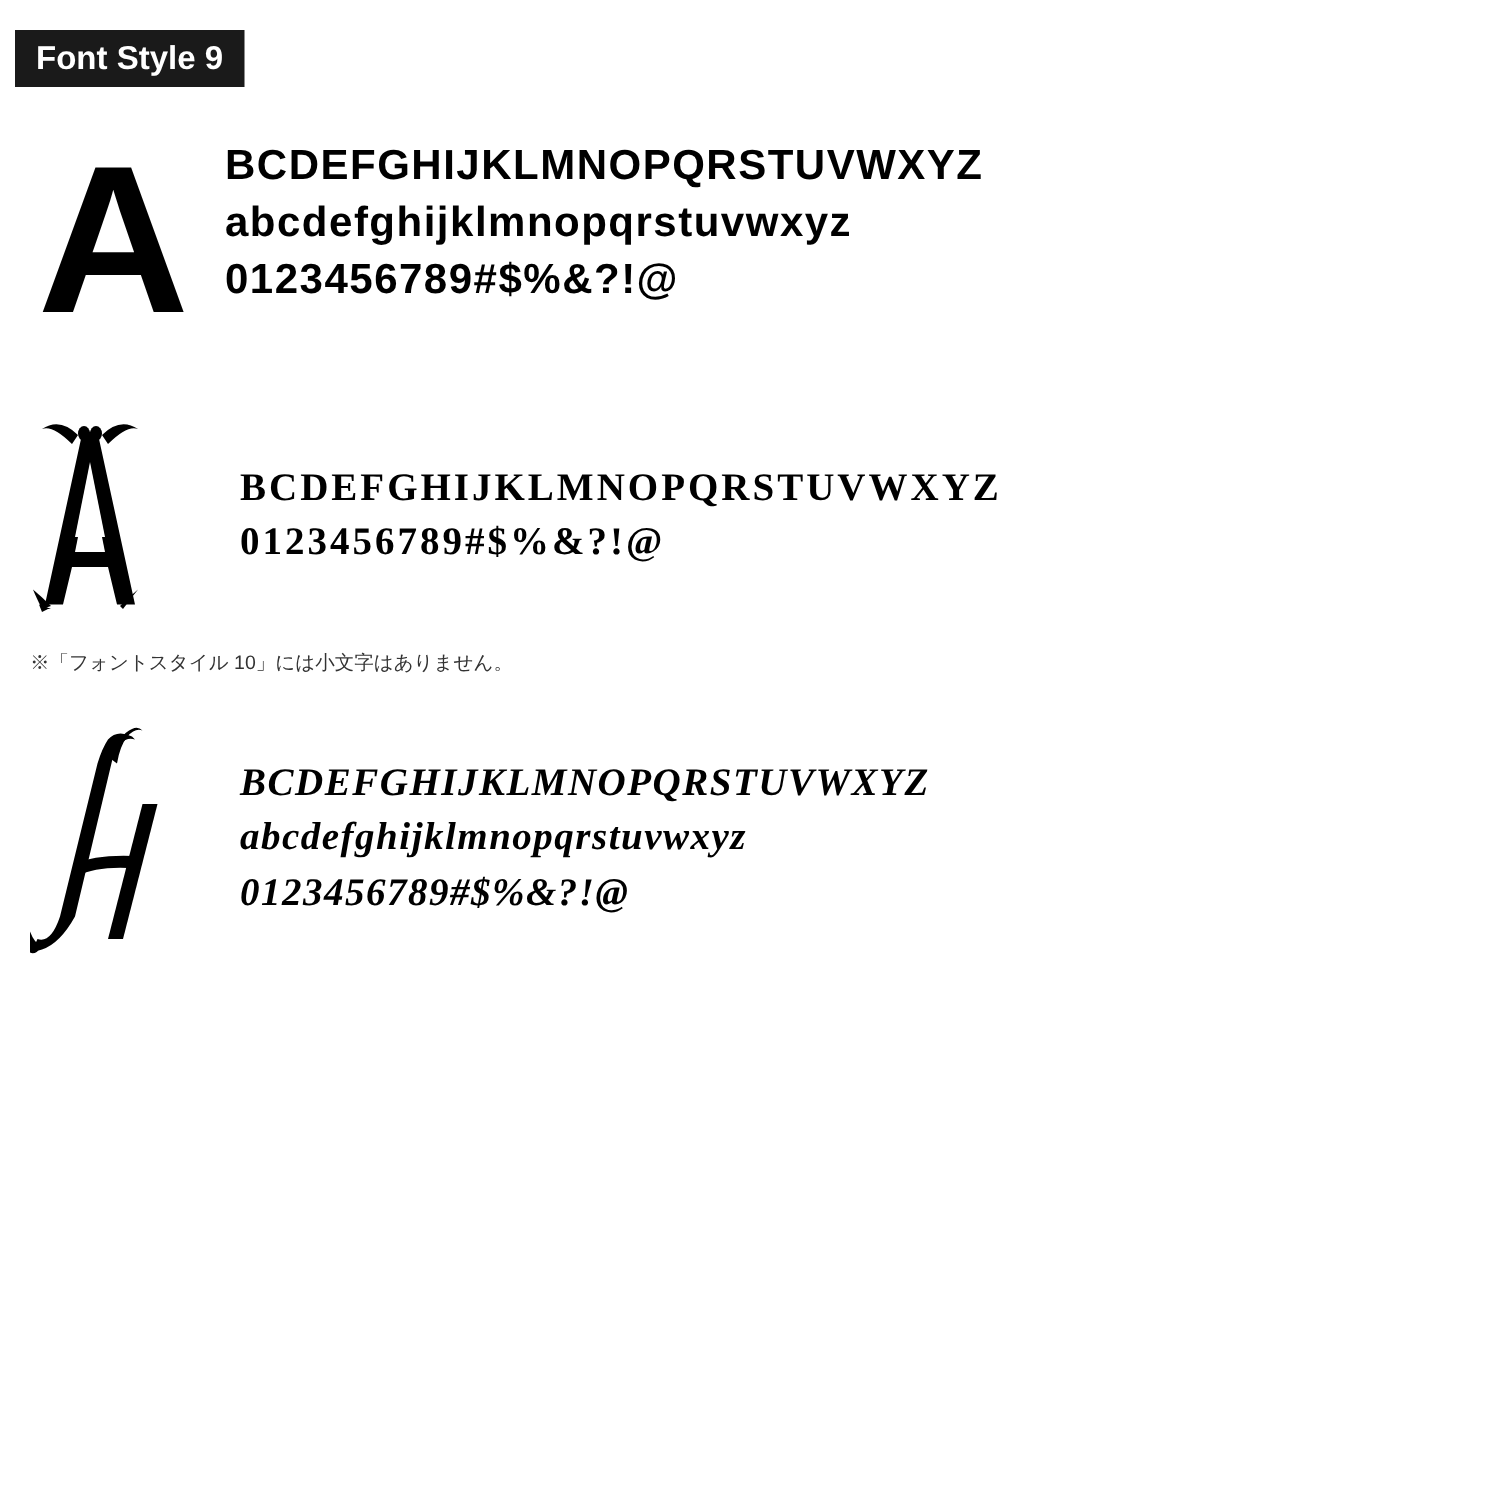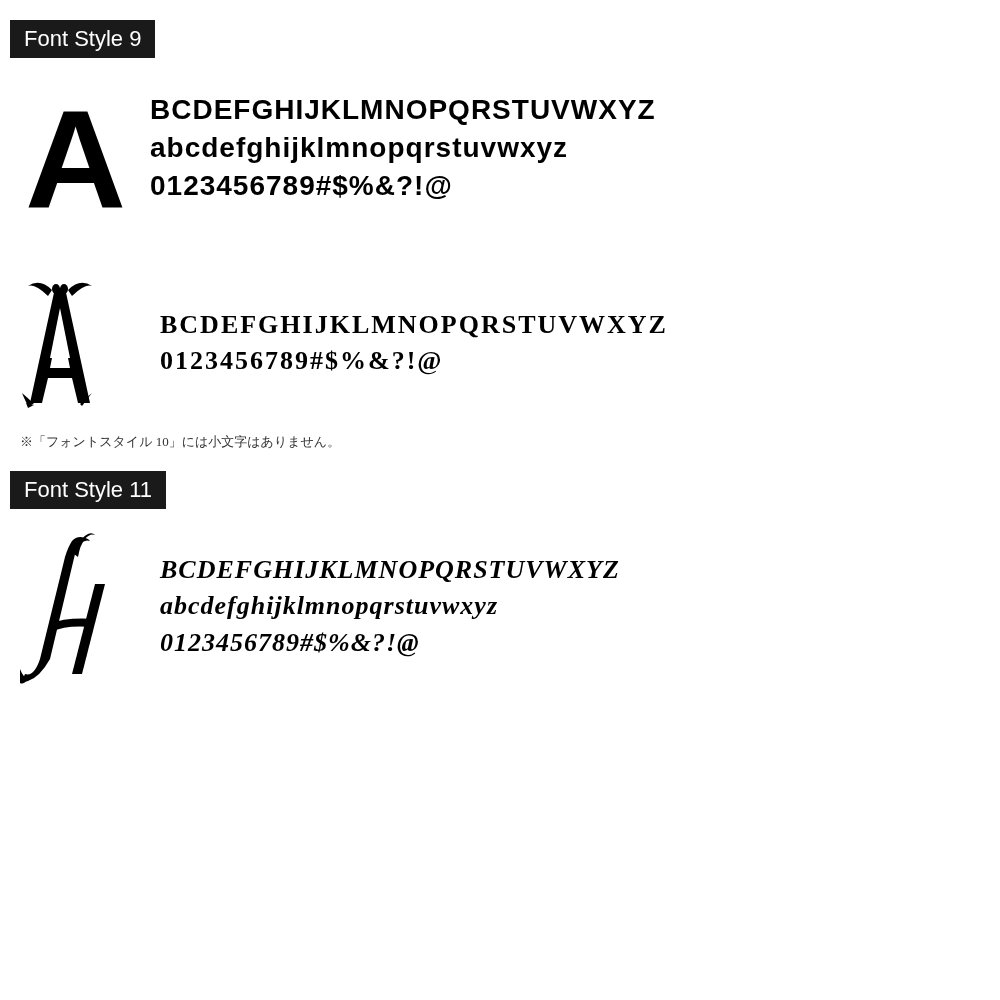--- a/index.html
+++ b/index.html
@@ -25,21 +25,21 @@
 
     .font-section {
       margin-bottom: 20px;
     }
 
     .section-label {
       display: inline-block;
       background: #1a1a1a;
       color: #ffffff;
       font-size: 22px;
-      font-weight: 400;
+      font-weight: 700;
       padding: 6px 14px;
       margin-bottom: 10px;
       font-family: Arial, sans-serif;
     }
 
     
     .font9-demo {
       display: flex;
       align-items: center;
       padding: 10px 10px 20px 10px;
@@ -79,21 +79,21 @@
       font-family: 'Palatino Linotype', 'Book Antiqua', 'Georgia', serif;
       color: #000;
       line-height: 1.4;
       letter-spacing: 2px;
     }
 
     .font10-note {
       font-size: 13px;
       color: #333;
       margin: 5px 10px 15px 10px;
-      font-family: Liberation Serif, serif;
+      font-family: Liberation Sans, sans-serif;
     }
 
     
     .font11-demo {
       display: flex;
       align-items: center;
       padding: 10px 10px 10px 10px;
     }
 
     .font11-chars {
@@ -173,21 +173,20 @@
       </svg>
       <div class="font10-chars">
         <span class="line">BCDEFGHIJKLMNOPQRSTUVWXYZ</span>
         <span class="line">0123456789#$%&amp;?!@</span>
       </div>
     </div>
     <div class="font10-note">※「フォントスタイル 10」には小文字はありません。</div>
   </div>
 
   <div class="font-section">
-    <div class="section-label">Font Style 11</div>
     <div class="font11-demo">
 
       <svg class="font11-svg-letter" width="120" height="155" viewBox="0 0 120 155">
 
         <path d="M5,145 Q0,155 8,152 Q20,148 30,130 L55,25 Q57,18 60,15 Q65,10 70,12 L68,10 Q58,5 52,12 Q48,18 45,28 L20,130 Q14,148 5,145 Z" fill="#000"></path>
 
         <path d="M52,145 L75,55 L85,55 L62,145 Z" fill="#000"></path>
 
         <path d="M30,95 Q45,88 75,90 Q73,98 71,98 Q45,96 32,103 Z" fill="#000"></path>
 

